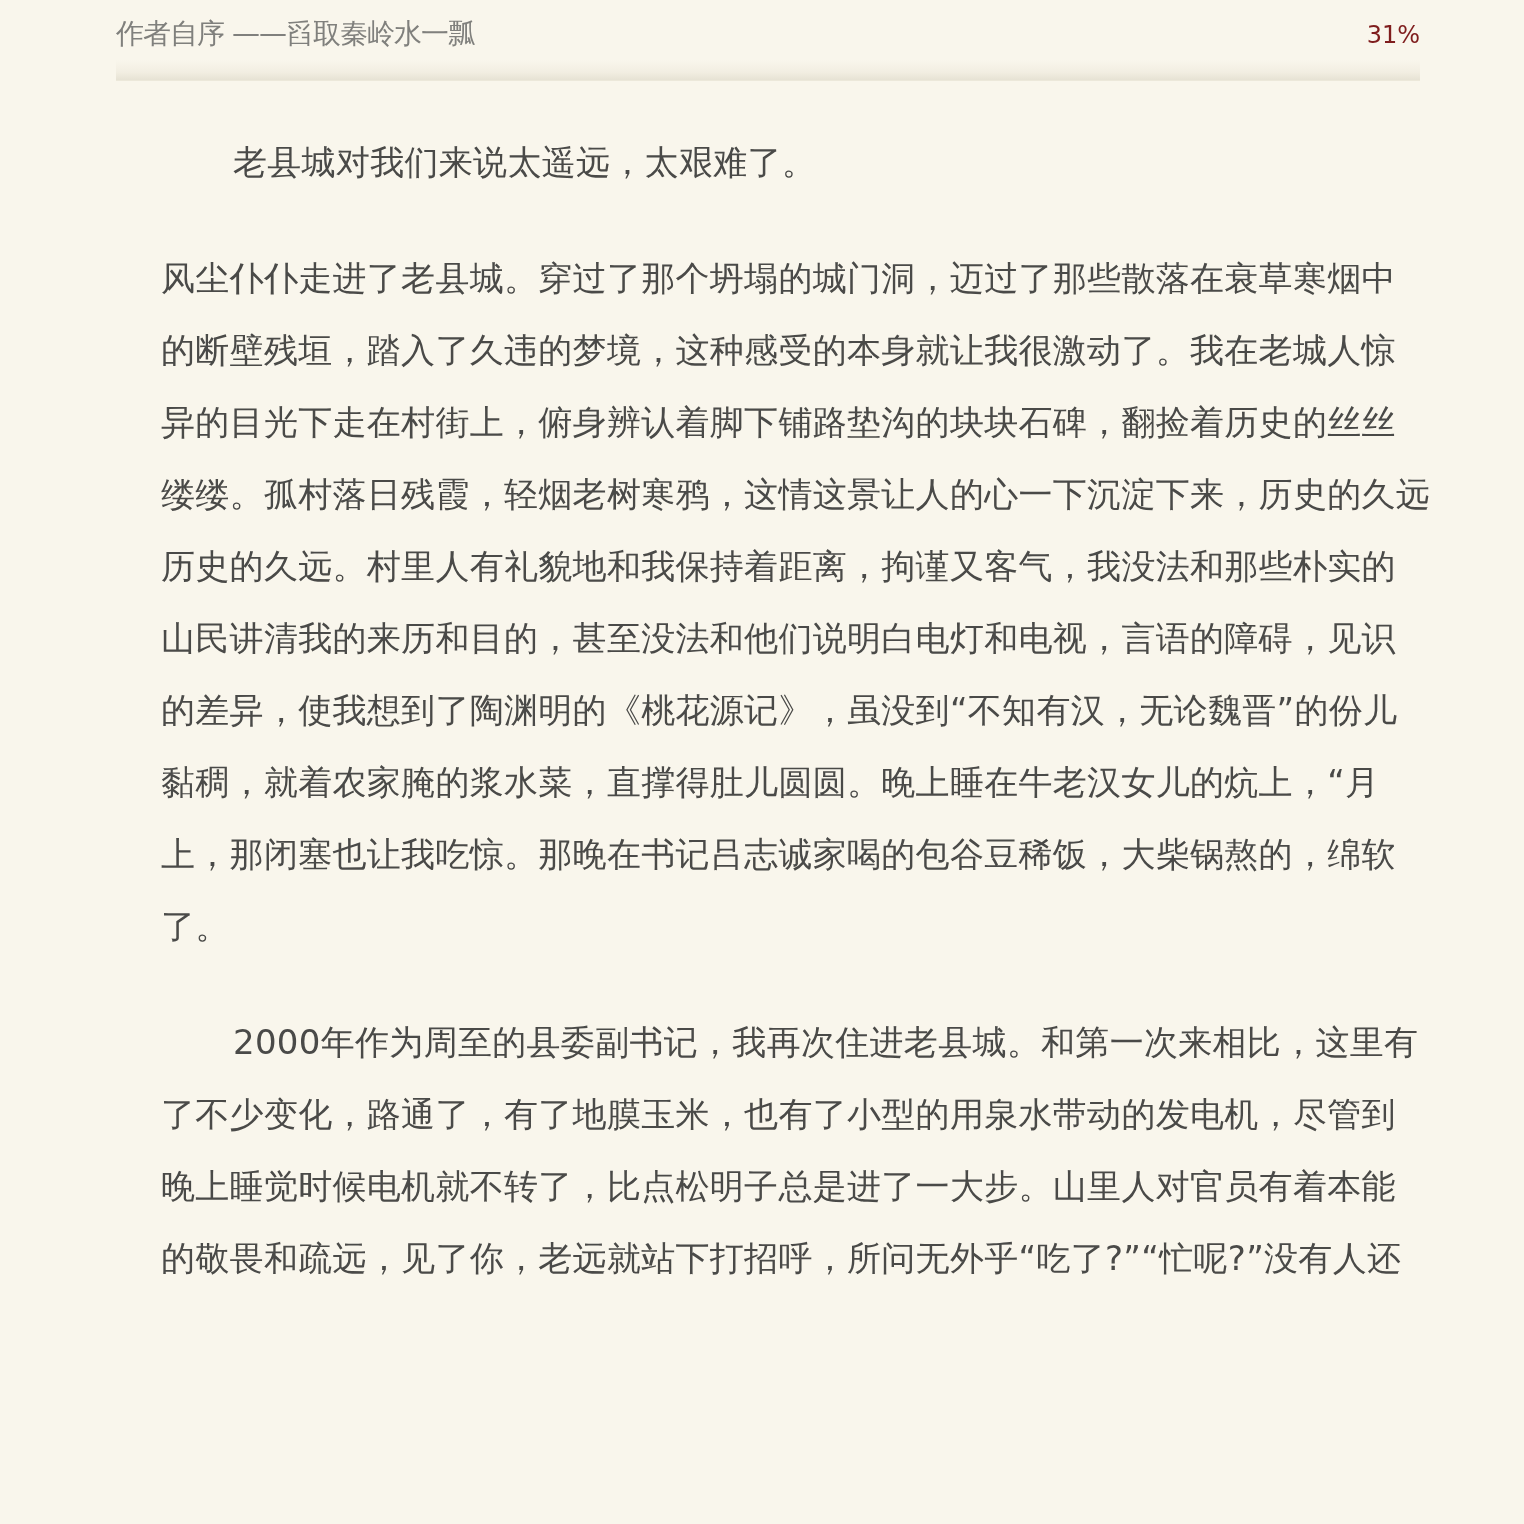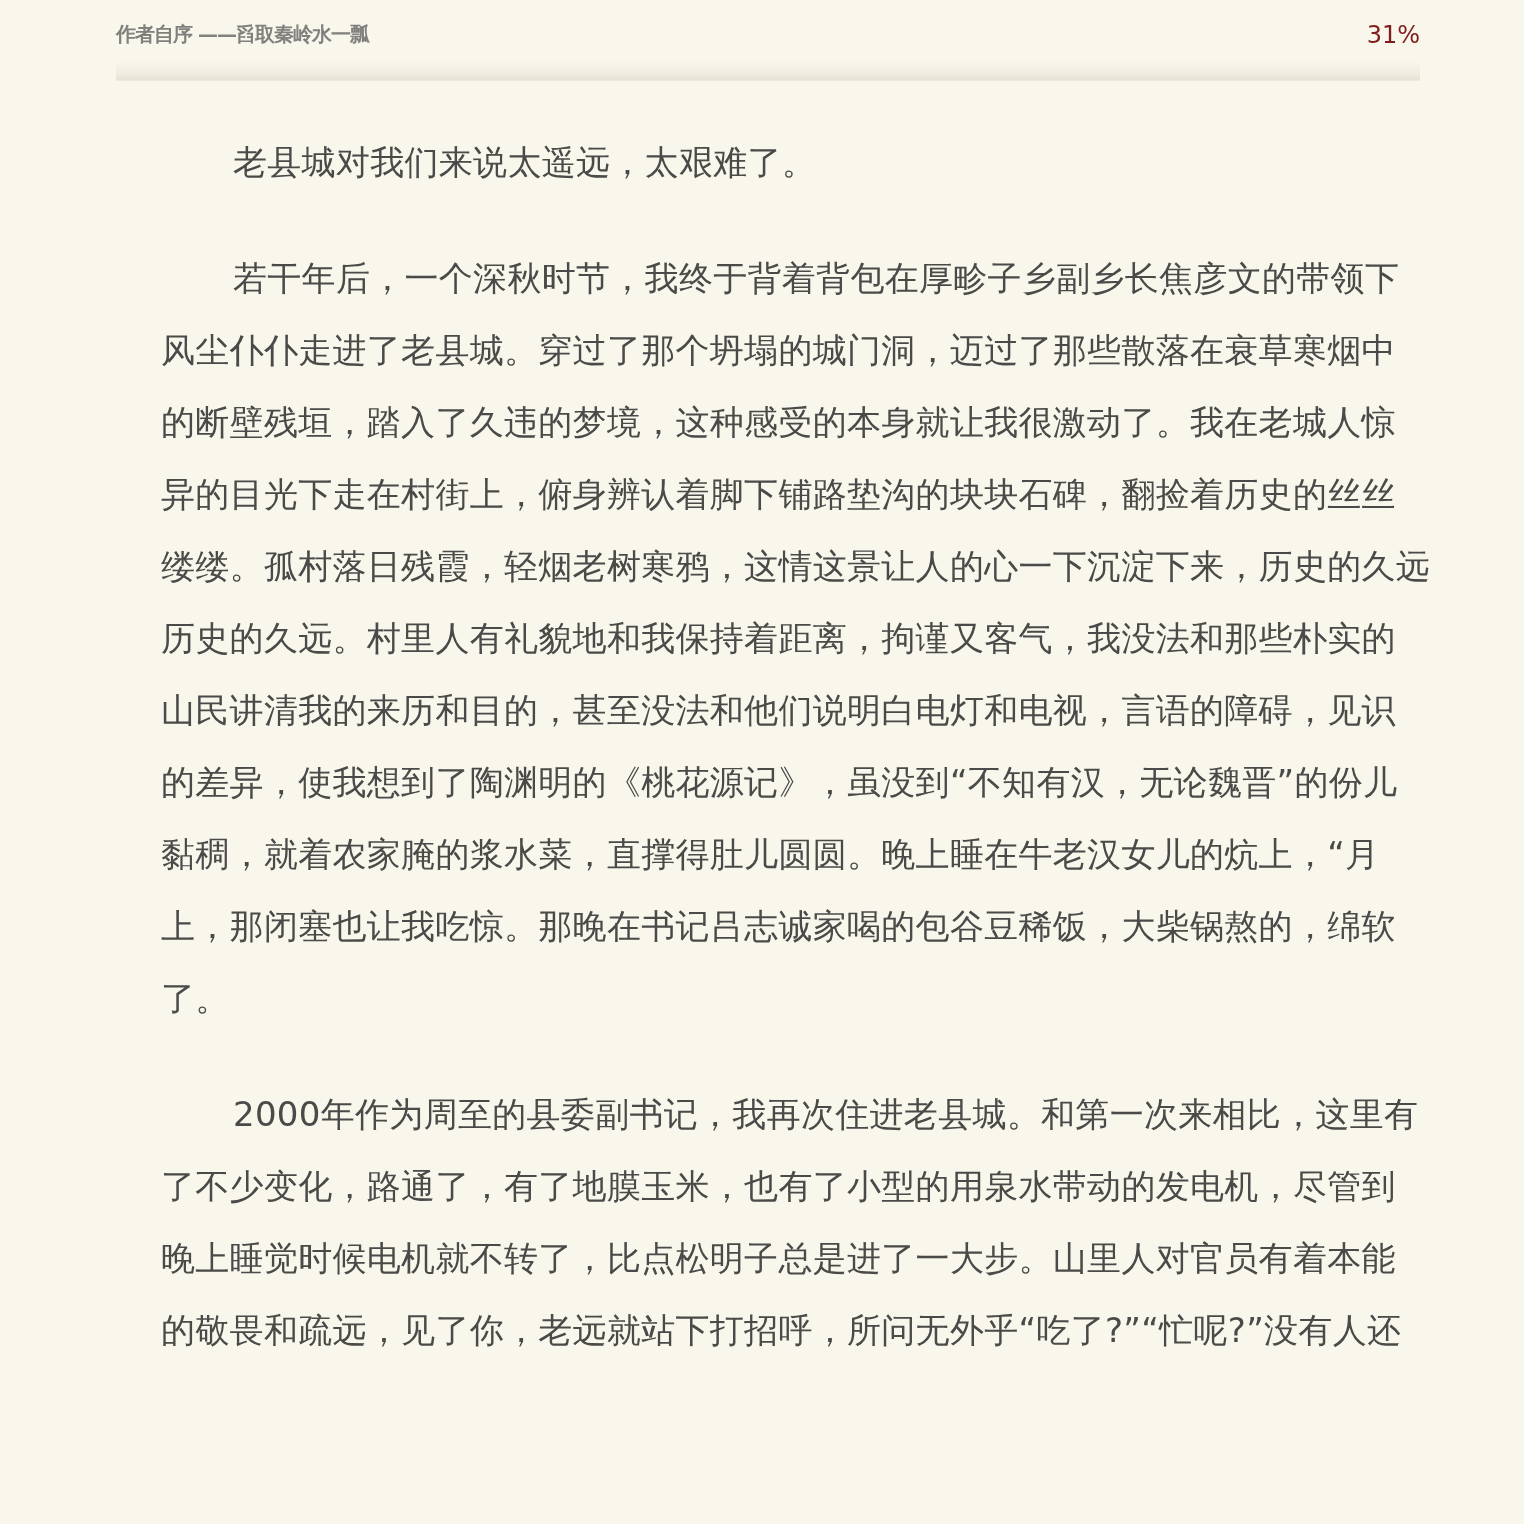--- a/index.html
+++ b/index.html
@@ -19,26 +19,25 @@
       position: absolute;
       left: 116px;
       top: 0;
       width: 1304px;
       height: 80px;
     }
     .chapter-title {
       position: absolute;
       left: 0;
       top: 16px;
-      font-size: 20px;
+      font-size: 28px;
       line-height: 36px;
       color: #80807d;
       white-space: nowrap;
       letter-spacing: -1px;
-      font-weight: bold;
     }
     .progress {
       position: absolute;
       right: 0;
       top: 18px;
       font-size: 24px;
       line-height: 34px;
       color: #7f1d1d;
     }
     .header-divider {
@@ -86,21 +85,20 @@
 </div>
 
 <div class="content">
 
   <p class="paragraph">
     <span class="line indent">老县城对我们来说太遥远，太艰难了。</span>
   </p>
   <div class="para-gap"></div>
 
   <p class="paragraph">
-    <span class="line indent">若干年后，一个深秋时节，我终于背着背包在厚畛子乡副乡长焦彦文的带领下</span>
     <span class="line">风尘仆仆走进了老县城。穿过了那个坍塌的城门洞，迈过了那些散落在衰草寒烟中</span>
     <span class="line">的断壁残垣，踏入了久违的梦境，这种感受的本身就让我很激动了。我在老城人惊</span>
     <span class="line">异的目光下走在村街上，俯身辨认着脚下铺路垫沟的块块石碑，翻捡着历史的丝丝</span>
     <span class="line">缕缕。孤村落日残霞，轻烟老树寒鸦，这情这景让人的心一下沉淀下来，历史的久远</span>
     <span class="line">历史的久远。村里人有礼貌地和我保持着距离，拘谨又客气，我没法和那些朴实的</span>
     <span class="line">山民讲清我的来历和目的，甚至没法和他们说明白电灯和电视，言语的障碍，见识</span>
     <span class="line">的差异，使我想到了陶渊明的《桃花源记》，虽没到“不知有汉，无论魏晋”的份儿</span>
     <span class="line">黏稠，就着农家腌的浆水菜，直撑得肚儿圆圆。晚上睡在牛老汉女儿的炕上，“月</span>
     <span class="line">上，那闭塞也让我吃惊。那晚在书记吕志诚家喝的包谷豆稀饭，大柴锅熬的，绵软</span>
     <span class="line">了。</span>

